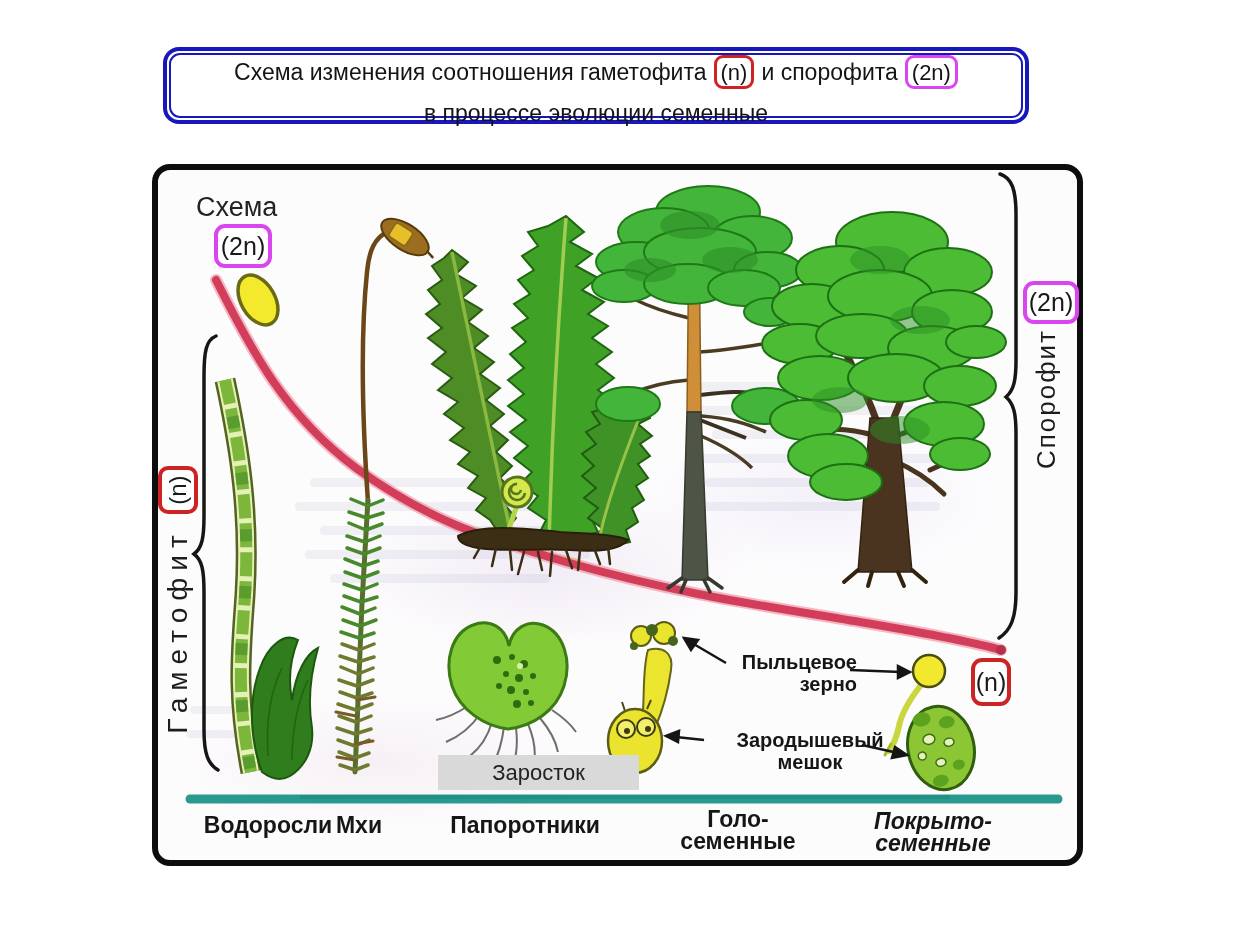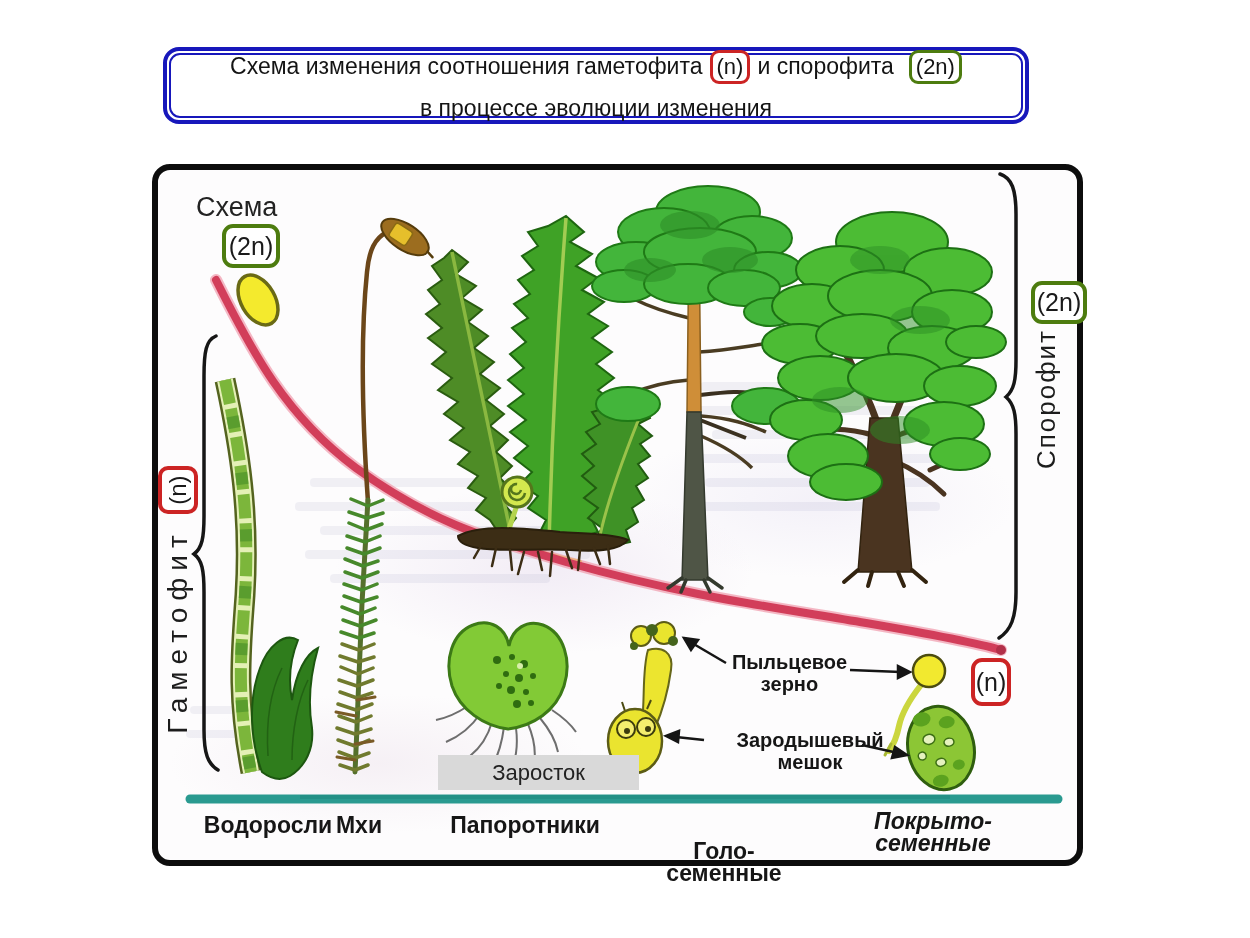--- a/index.html
+++ b/index.html
@@ -8,26 +8,26 @@
     font-family:"Liberation Sans","DejaVu Sans",sans-serif;color:#1a1a1a;overflow:hidden;
   }
   .abs{position:absolute;}
   
   .title-outer{
     left:163px;top:47px;width:866px;height:77px;box-sizing:border-box;
     border:4px solid #1717bb;border-radius:16px;padding:2px;background:#fff;
   }
   .title-inner{
     width:100%;height:100%;box-sizing:border-box;border:2px solid #1717bb;border-radius:11px;
-    display:flex;flex-direction:column;align-items:center;justify-content:center;gap:11px;
+    display:flex;flex-direction:column;align-items:center;justify-content:space-between;gap:11px;
   }
   .title-line{font-size:23px;line-height:27px;display:flex;align-items:center;gap:7px;white-space:nowrap;color:#141414;}
   .badge{display:inline-flex;align-items:center;justify-content:center;background:#fff;box-sizing:border-box;}
   .badge.red{border:3px solid #cc2424;border-radius:9px;}
-  .badge.green{border:3px solid #4d7c0f;border-radius:9px;margin-left:8px;}
+  .badge.green{border:3px solid #d946ef;border-radius:9px;}
   .badge.sm{font-size:22px;padding:1px 4px;min-width:34px;height:34px;}
   
   .frame{
     left:152px;top:164px;width:931px;height:702px;box-sizing:border-box;
     border:6px solid #0d0d0d;border-radius:18px;
     background:
       radial-gradient(ellipse 300px 120px at 42% 58%, rgba(214,196,226,.28), transparent 70%),
       radial-gradient(ellipse 280px 110px at 72% 48%, rgba(210,202,232,.22), transparent 70%),
       radial-gradient(ellipse 300px 100px at 24% 86%, rgba(224,206,222,.26), transparent 70%),
       #fdfcfd;
@@ -40,27 +40,27 @@
   .gameto-wrap{left:-2px;top:577px;width:360px;height:46px;}
   .gameto-text{font-size:28px;letter-spacing:7px;color:#1c1c1c;}
   .gameto-badge{font-size:24px;width:48px;height:40px;border-width:4px !important;border-radius:10px !important;}
   .sporo-wrap{left:971px;top:376px;width:150px;height:46px;}
   .sporo-text{font-size:26px;letter-spacing:2px;color:#1c1c1c;}
   .sporo-badge{left:1023px;top:281px;width:56px;height:43px;font-size:25px;border-width:4px !important;border-radius:11px !important;}
   .n-badge-bottom{left:971px;top:658px;width:40px;height:48px;font-size:25px;border-width:4px !important;border-radius:11px !important;}
   .prothallus{left:438px;top:755px;width:201px;height:35px;background:#d9d9d9;
     display:flex;align-items:center;justify-content:center;font-size:22px;font-weight:400;color:#222;}
   .small-caption{font-size:20px;font-weight:700;line-height:22px;text-align:center;color:#161616;}
-  .pollen-caption{left:722px;top:651px;width:135px;}
+  .pollen-caption{left:722px;top:651px;width:135px;text-align:right;}
   .embryo-caption{left:724px;top:729px;width:172px;}
   .group-label{font-size:23px;font-weight:700;text-align:center;line-height:22px;color:#161616;}
   .g-algae{left:166px;top:814px;width:136px;margin-left:34px;}
   .g-moss{left:328px;top:814px;width:62px;}
   .g-fern{left:441px;top:814px;width:168px;}
-  .g-gymno{left:658px;top:808px;width:132px;margin-top:32px;}
+  .g-gymno{left:672px;top:808px;width:132px;}
   .g-angio{left:852px;top:810px;width:162px;font-style:italic;}
 </style>
 </head>
 <body>
 
 <div class="abs frame"></div>
 
 <svg class="abs layer" width="1250" height="938" viewBox="0 0 1250 938">
 
   <g fill="#a8a8c8" opacity="0.15">
@@ -269,21 +269,21 @@
 
 <div class="abs title-outer">
   <div class="title-inner">
     <div class="title-line">
       <span>Схема изменения соотношения гаметофита</span>
       <span class="badge red sm">(n)</span>
       <span>и спорофита</span>
       <span class="badge green sm">(2n)</span>
     </div>
     <div class="title-line">
-      <span>в процессе эволюции изменения</span>
+      <span>в процессе эволюции семенные</span>
     </div>
   </div>
 </div>
 
 <div class="abs zygote-label">Схема</div>
 <div class="abs badge green zygote-badge">(2n)</div>
 
 <div class="abs vlabel gameto-wrap">
   <span class="gameto-text">Гаметофит</span>
   <span class="badge red gameto-badge">(n)</span>

